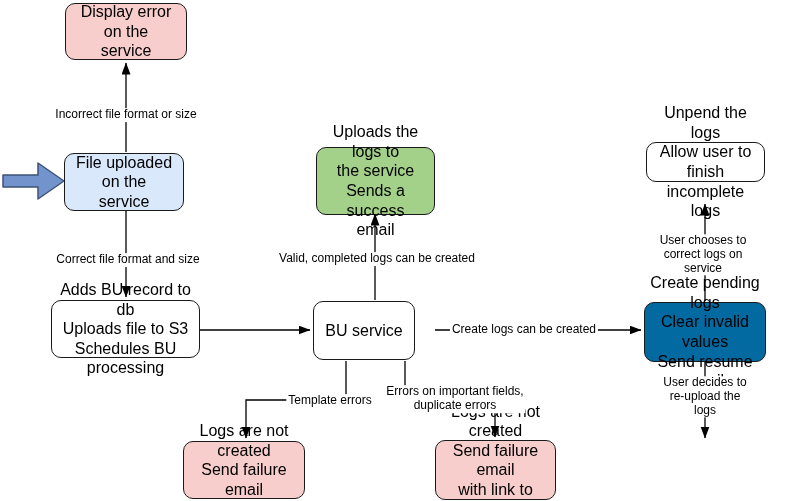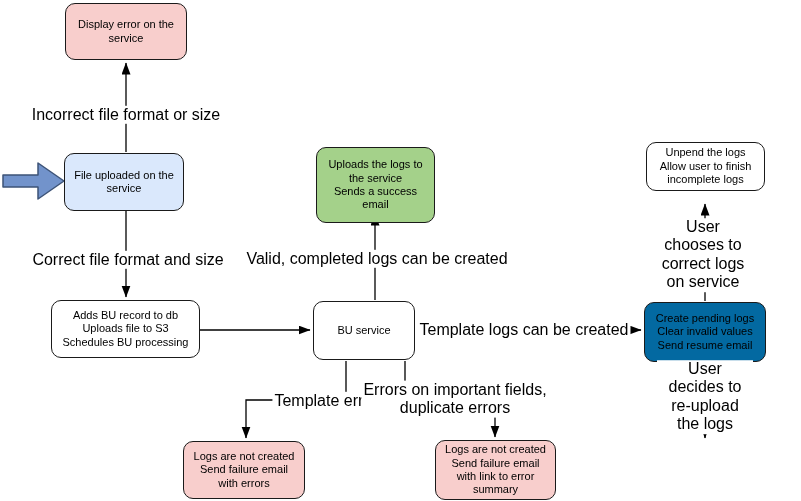--- a/index.html
+++ b/index.html
@@ -5,27 +5,27 @@
   html,body{margin:0;padding:0;background:#ffffff;}
   .canvas{
     position:relative;width:801px;height:501px;background:#ffffff;overflow:hidden;
     font-family:"Liberation Sans", sans-serif;color:#000;
   }
   .edges{position:absolute;left:0;top:0;z-index:1;}
   .node{
     position:absolute;z-index:2;
     display:flex;align-items:center;justify-content:center;text-align:center;
     border:1.5px solid #1a1a1a;border-radius:10px;
-    font-size:11px;line-height:1.22;white-space:pre-line;
+    font-size:16px;line-height:1.22;white-space:pre-line;
     box-sizing:border-box;padding:2px 4px;background:#fff;
   }
   .elabel{
     position:absolute;z-index:3;transform:translate(-50%,-50%);
     background:#ffffff;padding:0 2px;
-    font-size:16px;line-height:1.15;white-space:pre-line;text-align:center;
+    font-size:12px;line-height:1.15;white-space:pre-line;text-align:center;
   }
 </style>
 </head>
 <body>
 
 <div class="canvas">
 
   <svg class="edges" width="801" height="501" viewBox="0 0 801 501">
     <defs>
       <marker id="arrow" markerUnits="userSpaceOnUse" markerWidth="13" markerHeight="10" refX="11.5" refY="4.5" orient="auto">
@@ -49,52 +49,52 @@
   <div class="node" style="left: 65px; top: 3px; width: 122px; height: 57px; background-color: rgb(248, 206, 204);">Display error on the
 service</div>
 
   <div class="node" style="left: 64px; top: 153px; width: 120px; height: 58px; background-color: rgb(218, 232, 252);">File uploaded on the
 service</div>
 
   <div class="node" style="left: 51px; top: 300px; width: 149px; height: 58px; background-color: rgb(255, 255, 255);">Adds BU record to db
 Uploads file to S3
 Schedules BU processing</div>
 
-  <div class="node" style="left: 316px; top: 147px; width: 119px; height: 76px; background-color: rgb(164, 209, 138);">Uploads the logs to
+  <div class="node" style="left: 316px; top: 147px; width: 119px; height: 68px; background-color: rgb(164, 209, 138);">Uploads the logs to
 the service
 Sends a success
 email</div>
 
   <div class="node" style="left: 313px; top: 301px; width: 102px; height: 59px; background-color: rgb(255, 255, 255);">BU service</div>
 
   <div class="node" style="left: 183px; top: 441px; width: 122px; height: 58px; background-color: rgb(248, 206, 204);">Logs are not created
 Send failure email
 with errors</div>
 
   <div class="node" style="left: 435px; top: 440px; width: 121px; height: 60px; background-color: rgb(248, 206, 204);">Logs are not created
 Send failure email
 with link to error
 summary</div>
 
   <div class="node" style="left: 644px; top: 302px; width: 122px; height: 60px; background-color: #0369a1;">Create pending logs
 Clear invalid values
 Send resume email</div>
 
-  <div class="node" style="left: 646px; top: 142px; width: 119px; height: 49px; background-color: rgb(255, 255, 255);">Unpend the logs
+  <div class="node" style="left: 646px; top: 142px; width: 119px; height: 40px; background-color: rgb(255, 255, 255);">Unpend the logs
 Allow user to finish
 incomplete logs</div>
 
 
   <div class="elabel" style="left:126px;top:115px">Incorrect file format or size</div>
 
   <div class="elabel" style="left:128px;top:260px">Correct file format and size</div>
 
   <div class="elabel" style="left:377px;top:259px">Valid, completed logs can be created</div>
 
-  <div class="elabel" style="left:524px;top:330px">Template logs can be created</div>
+  <div class="elabel" style="left:524px;top:330px">Create logs can be created</div>
 
   <div class="elabel" style="left:330px;top:401px">Template errors</div>
 
   <div class="elabel" style="left:455px;top:399px">Errors on important fields,
 duplicate errors</div>
 
   <div class="elabel" style="left:703px;top:255px">User chooses to correct logs on service</div>
 
   <div class="elabel" style="left:705px;top:397px">User decides to re-upload the logs</div>
 

